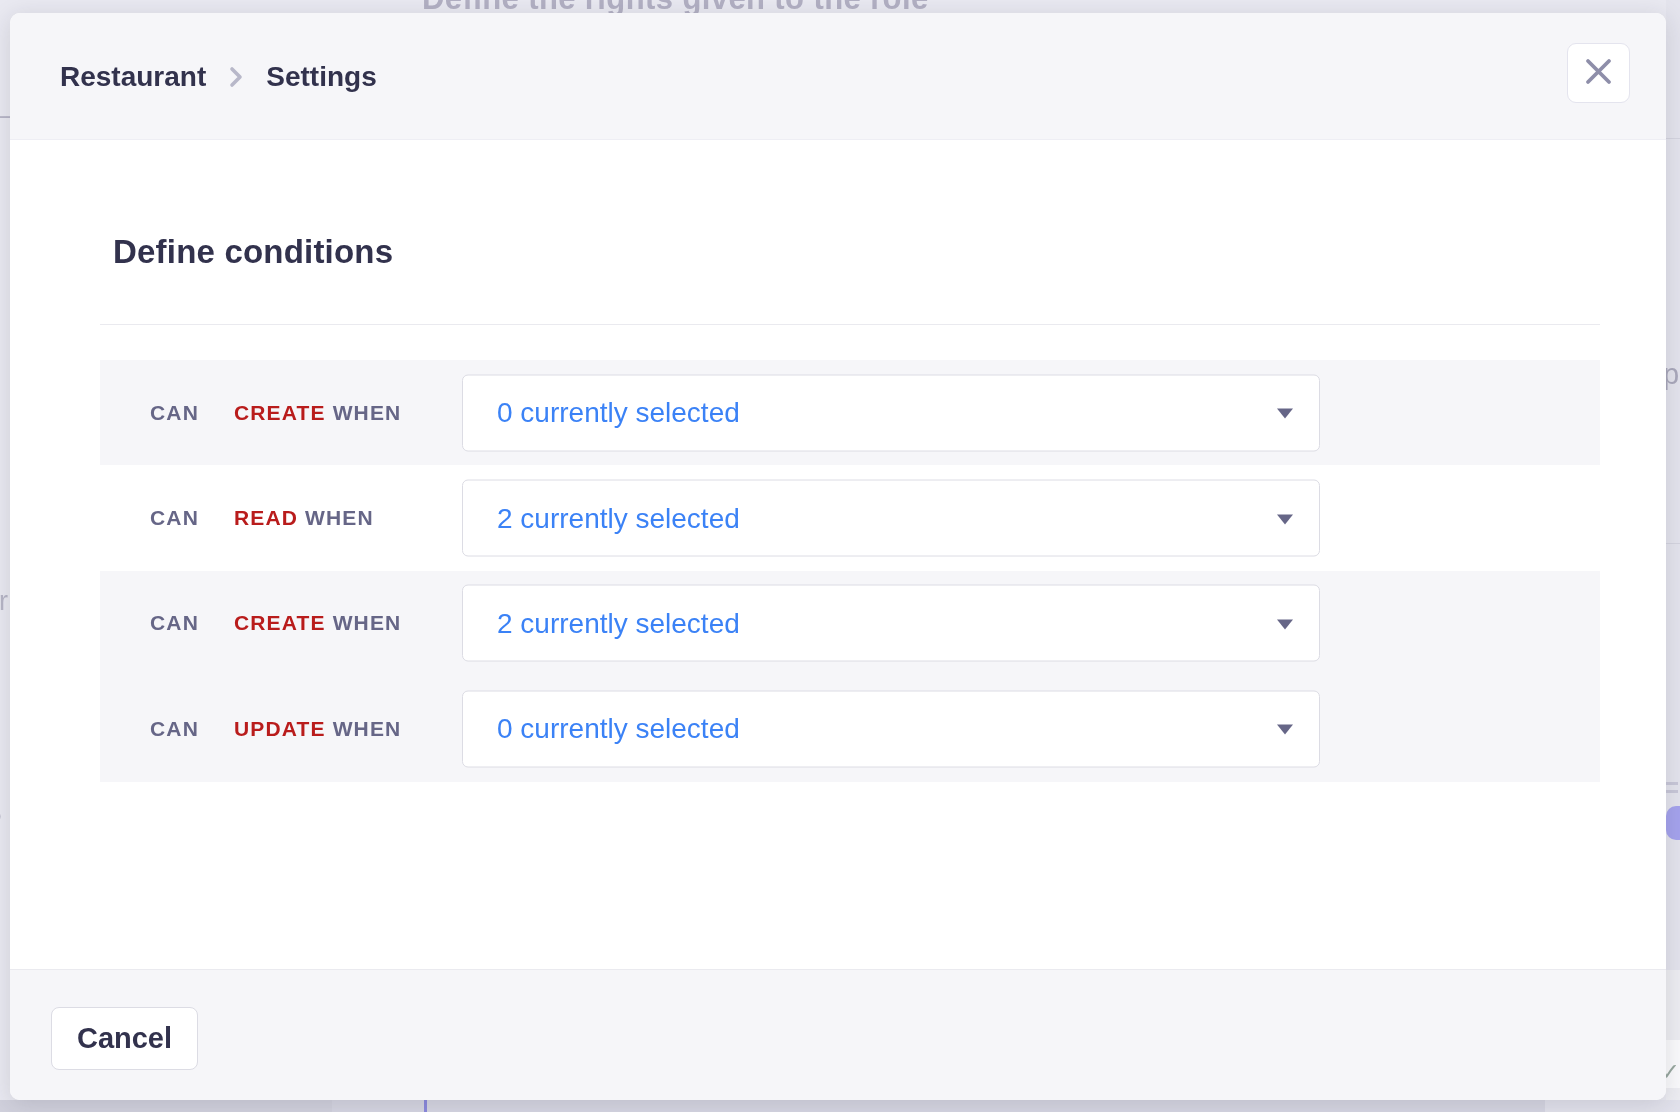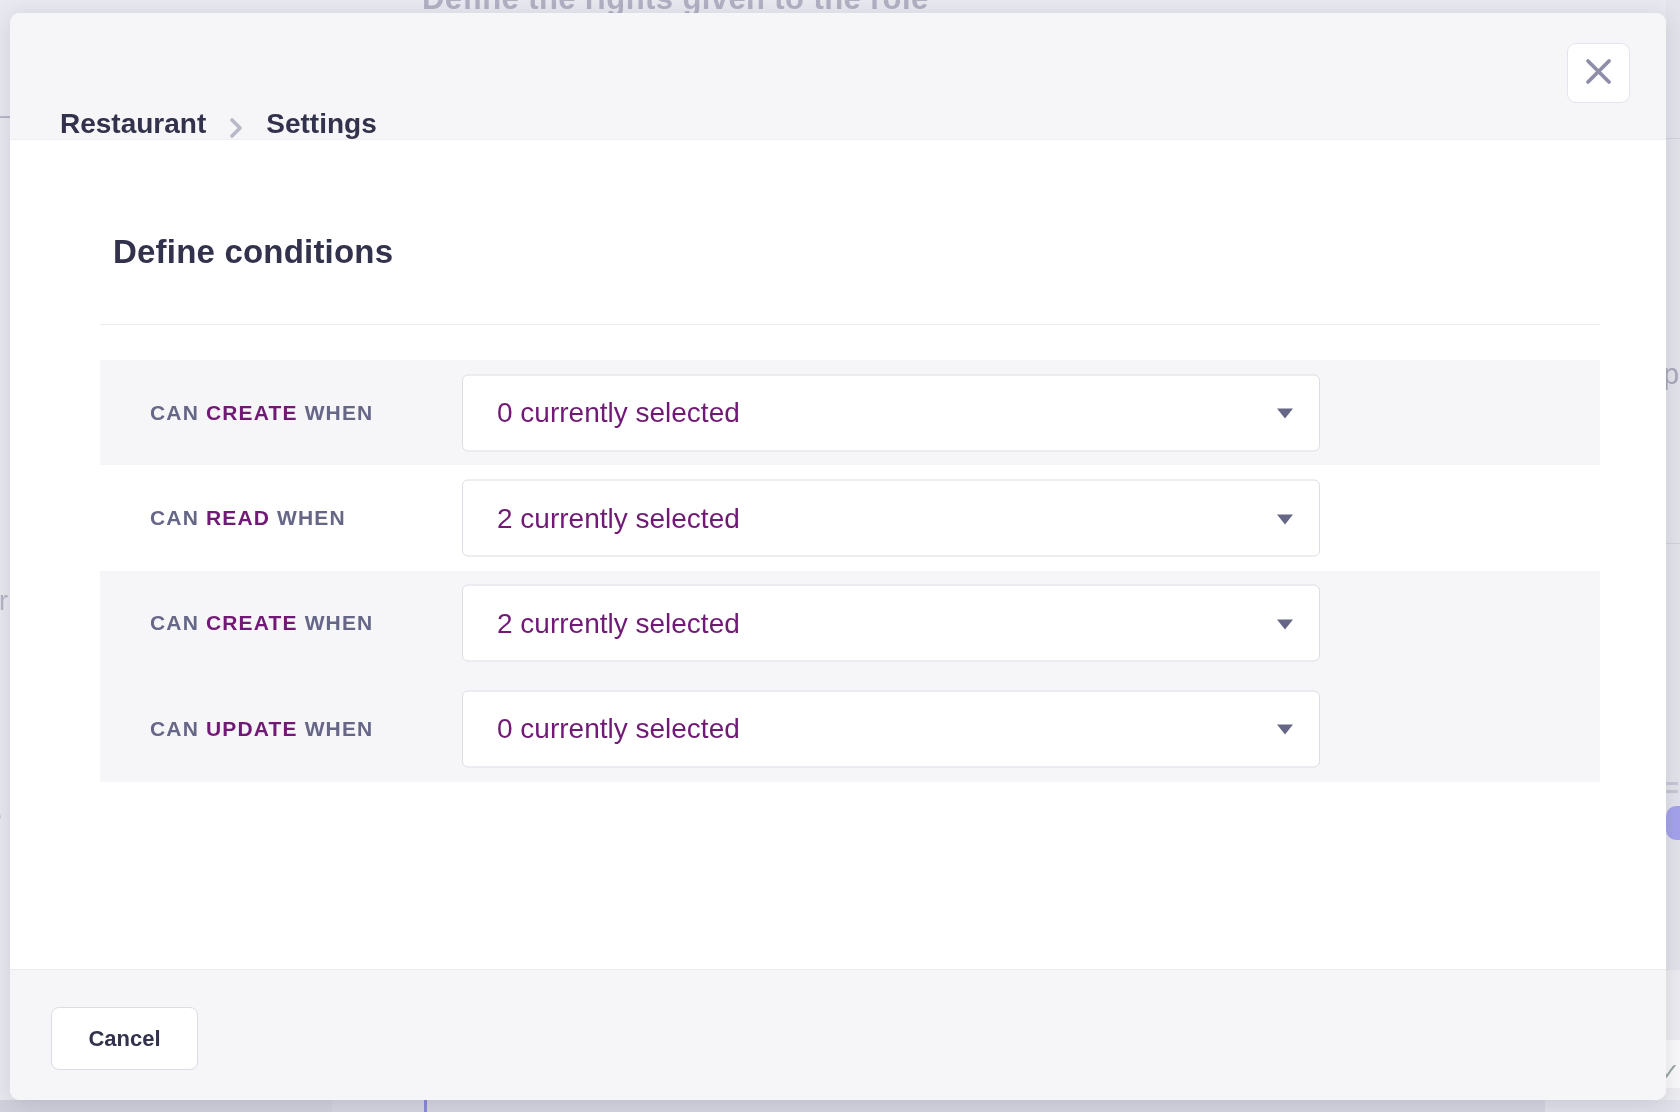--- a/index.html
+++ b/index.html
@@ -35,58 +35,58 @@
     background:#ffffff;border-radius:10px;
     box-shadow:0 4px 24px rgba(33,33,52,.14);
   }
   .modal-header{
     position:absolute;left:0;top:0;width:100%;height:127px;
     background:#f6f6f9;border-radius:10px 10px 0 0;
     border-bottom:1px solid #eeeef4;box-sizing:border-box;
   }
   .breadcrumb{
     position:absolute;left:50px;top:0;height:127px;
-    display:flex;align-items:flex-end;gap:21px;
+    display:flex;align-items:center;gap:21px;
   }
   .crumb{font-size:28px;font-weight:bold;color:#32324d;}
   .crumb-sep{display:flex;align-items:center;}
   .close-btn{
     position:absolute;right:36px;top:30px;width:63px;height:60px;
     background:#ffffff;border:1px solid #e4e4ee;border-radius:9px;
     display:flex;align-items:center;justify-content:center;cursor:pointer;padding:0;
   }
   .modal-body{position:absolute;left:0;top:127px;width:100%;height:829px;background:#fff;}
   .dialog-title{
     position:absolute;left:90px;top:80px;margin:13px;
     font-size:33px;font-weight:bold;color:#32324d;letter-spacing:.2px;
   }
   .title-divider{position:absolute;left:90px;top:184px;width:1500px;height:1px;background:#eaeaef;}
   .rows{position:absolute;left:90px;top:220px;width:1500px;}
   .cond-row{position:relative;height:105.4px;display:flex;align-items:center;padding-left:50px;box-sizing:border-box;}
   .cond-row.alt{background:#f6f6f9;}
   .cond-label{font-size:21px;font-weight:bold;letter-spacing:1.15px;color:#666687;white-space:nowrap;}
-  .cond-label .action{color:#701a75;}
+  .cond-label .action{color:#b91c1c;margin-left:28px;}
   .cond-select{
     position:absolute;left:362px;top:50%;transform:translateY(-50%);
     width:858px;height:77px;box-sizing:border-box;
     background:#ffffff;border:1px solid #dcdce4;border-radius:6px;
     display:flex;align-items:center;padding-left:34px;cursor:pointer;
   }
-  .select-value{font-size:28px;color:#701a75;}
+  .select-value{font-size:28px;color:#3b82f6;}
   .caret{
     position:absolute;right:26px;top:50%;margin-top:-4px;
     width:0;height:0;border-left:8px solid transparent;border-right:8px solid transparent;
     border-top:10px solid #666687;
   }
   .modal-footer{
     position:absolute;left:0;bottom:0;width:100%;height:131px;
     background:#f6f6f9;border-top:1px solid #eaeaef;border-radius:0 0 10px 10px;box-sizing:border-box;
   }
   .btn{display:flex;align-items:center;justify-content:center;font-family:inherit;
-       font-size:22px;font-weight:bold;border-radius:8px;cursor:pointer;}
+       font-size:29px;font-weight:bold;border-radius:8px;cursor:pointer;}
   .btn-cancel{
     position:absolute;left:41px;top:37px;width:147px;height:63px;
     background:#ffffff;border:1px solid #dcdce4;color:#32324d;
   }
   .btn-apply{
     position:absolute;right:36px;top:36px;width:136px;height:63px;
     background:#4945ff;border:none;color:#ffffff;
   }
 </style>
 </head>

